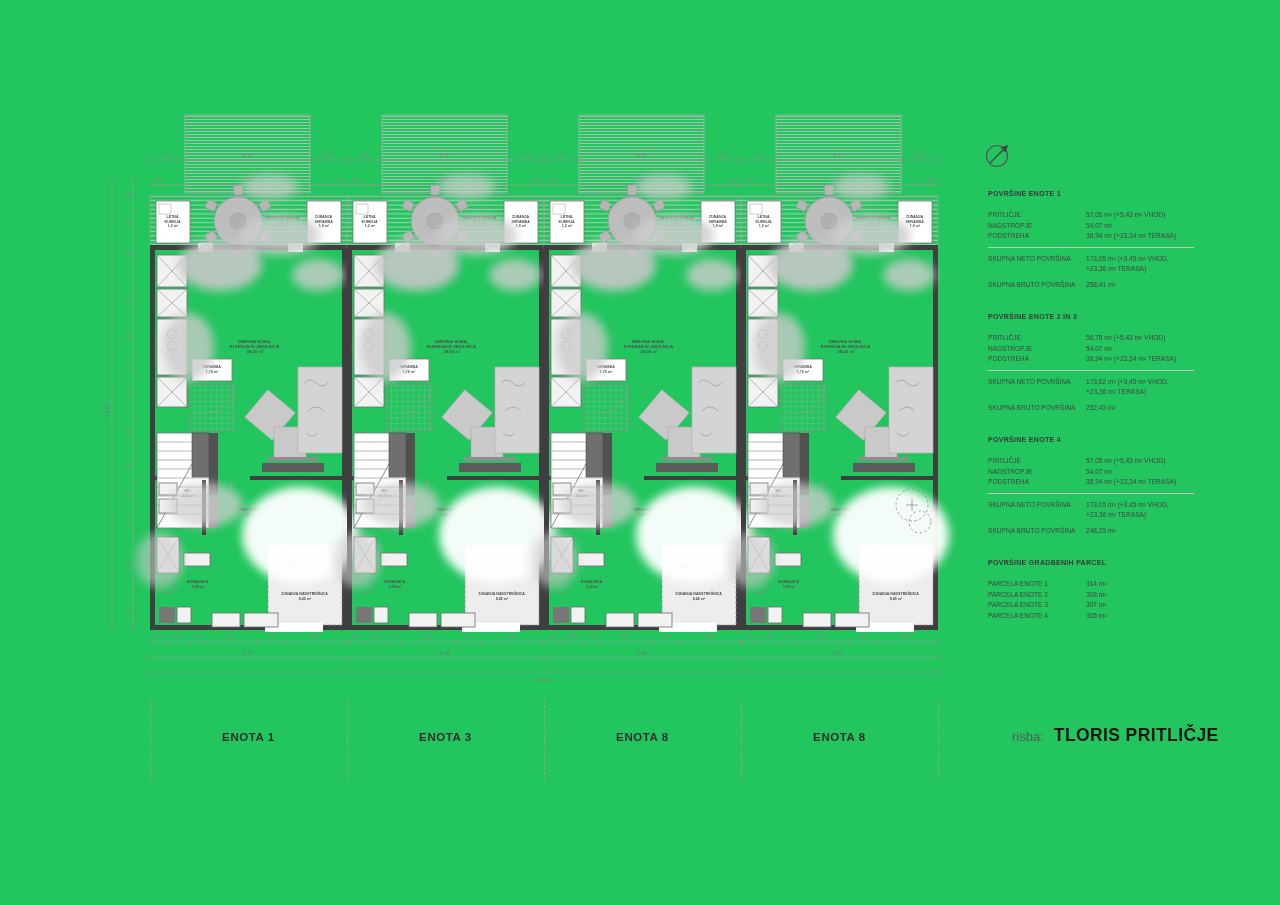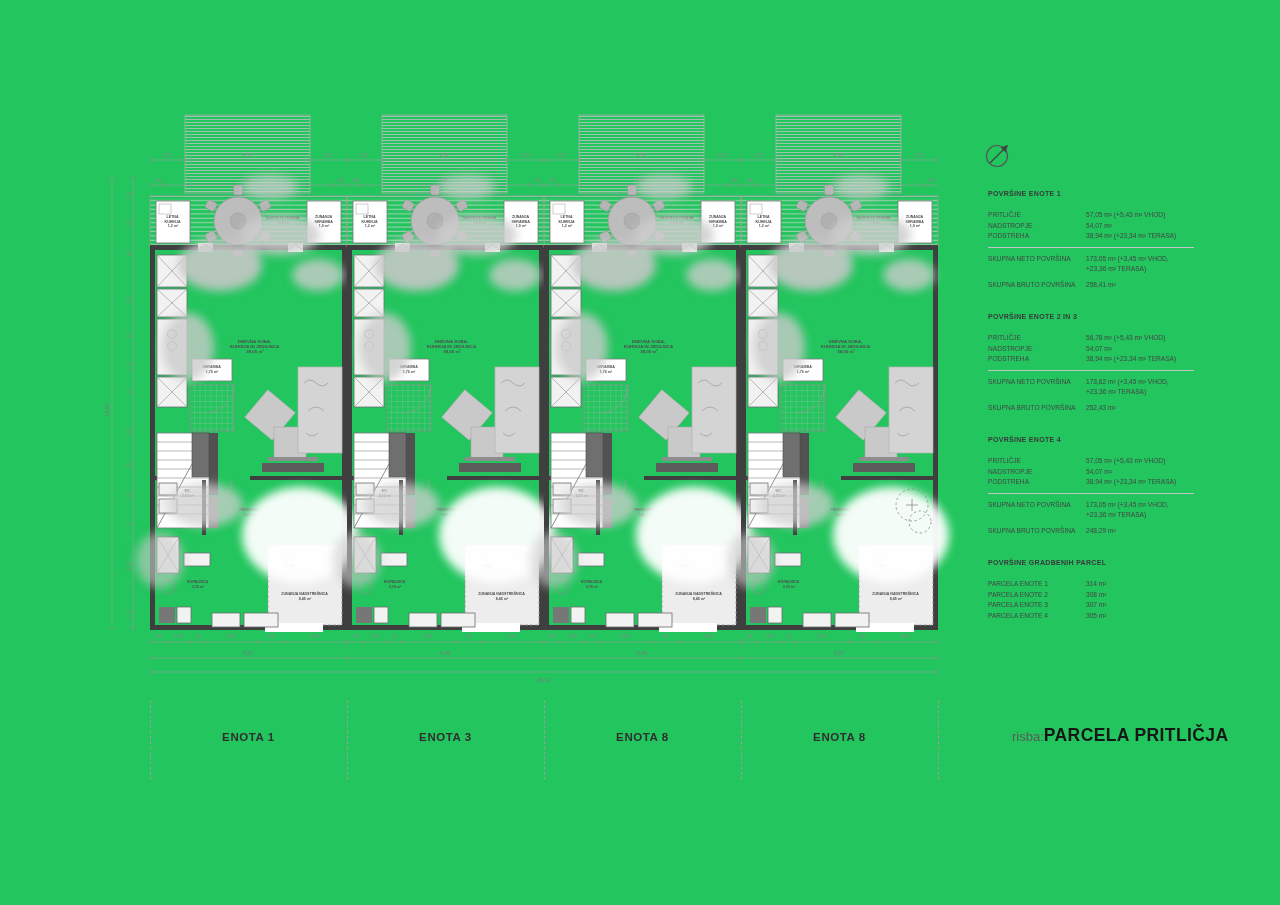--- a/index.html
+++ b/index.html
@@ -23,21 +23,21 @@
   .legend{position:absolute;left:988px;top:190px;width:216px;}
   .lg-block{margin-bottom:23px;}
   .lg-head{font-size:7px;font-weight:bold;color:#3a3a3a;letter-spacing:.3px;margin-bottom:13px;}
   .lg-row{display:flex;line-height:10.5px;font-size:6.6px;color:#454545;}
   .lg-lab{width:98px;flex:none;}
   .lg-val{flex:1;}
   .lg-sep{border-top:1px solid #c4c4c4;margin:5px 0 6px 0;width:206px;}
   .lg-tot{margin-top:0;}
   .lg-tot .lg-row{margin-bottom:5px;}
 
-  .titleblock{position:absolute;left:1012px;top:725px;display:flex;align-items:baseline;}
+  .titleblock{position:absolute;left:1012px;top:725px;display:flex;align-items:baseline;gap:10px;}
   .t-risba{font-size:13px;color:#5a5a5a;}
   .t-title{font-size:17.5px;font-weight:bold;color:#161616;letter-spacing:.4px;}
 
   .enota{position:absolute;top:731px;width:197px;text-align:center;
          font-size:11.5px;font-weight:bold;letter-spacing:.6px;color:#2f2f2f;}
   .unit-sep{position:absolute;top:700px;height:80px;border-left:1.6px dashed #9c9c9c;width:0;}
 </style>
 </head>
 <body>
 
@@ -474,16 +474,16 @@
 <div class="unit-sep" style="left:544px"></div>
 <div class="unit-sep" style="left:741px"></div>
 <div class="unit-sep" style="left:938px"></div>
 <div class="enota" style="left:150px">ENOTA 1</div>
 <div class="enota" style="left:347px">ENOTA 3</div>
 <div class="enota" style="left:544px">ENOTA 8</div>
 <div class="enota" style="left:741px">ENOTA 8</div>
 
 <div class="titleblock">
   <span class="t-risba">risba:</span>
-  <span class="t-title">PARCELA PRITLIČJA</span>
+  <span class="t-title">TLORIS PRITLIČJE</span>
 </div>
 
 </div>
 
 </body></html>

